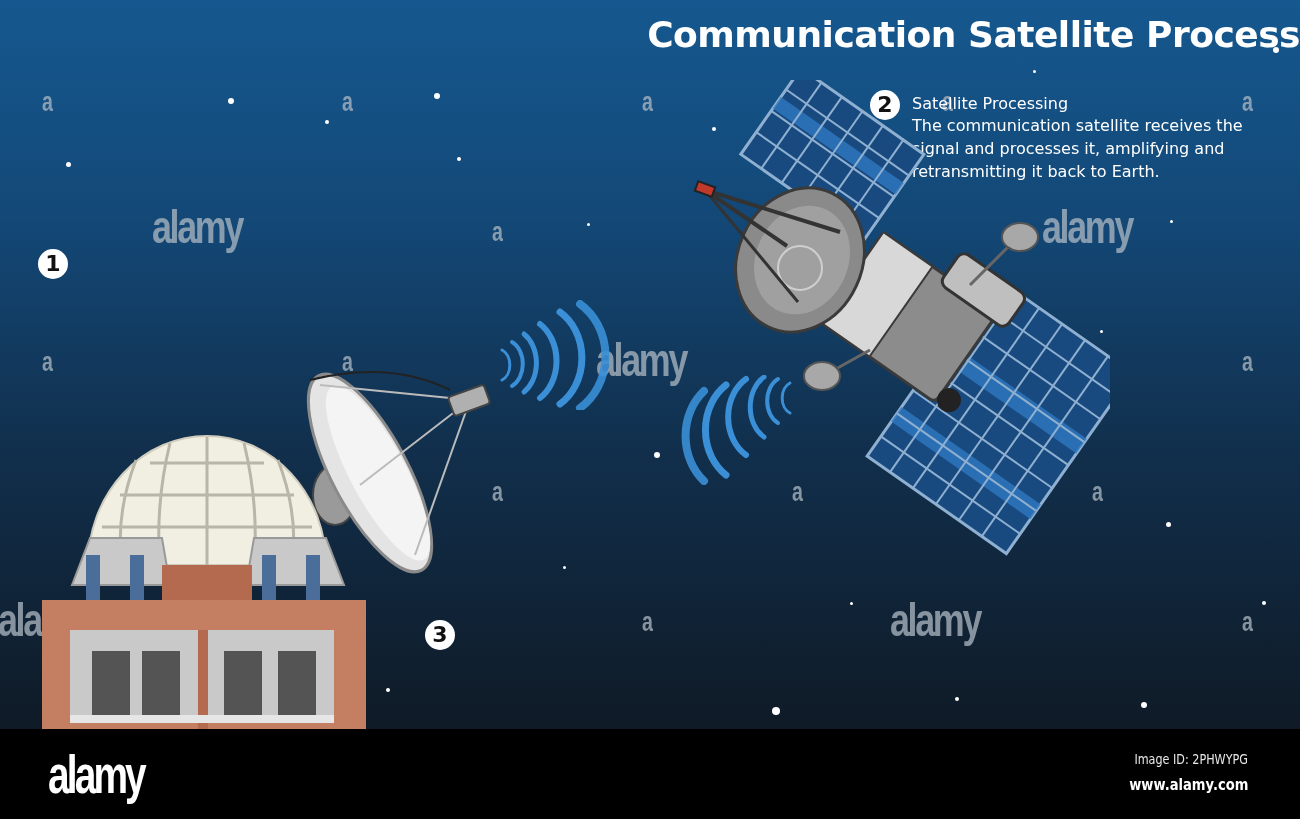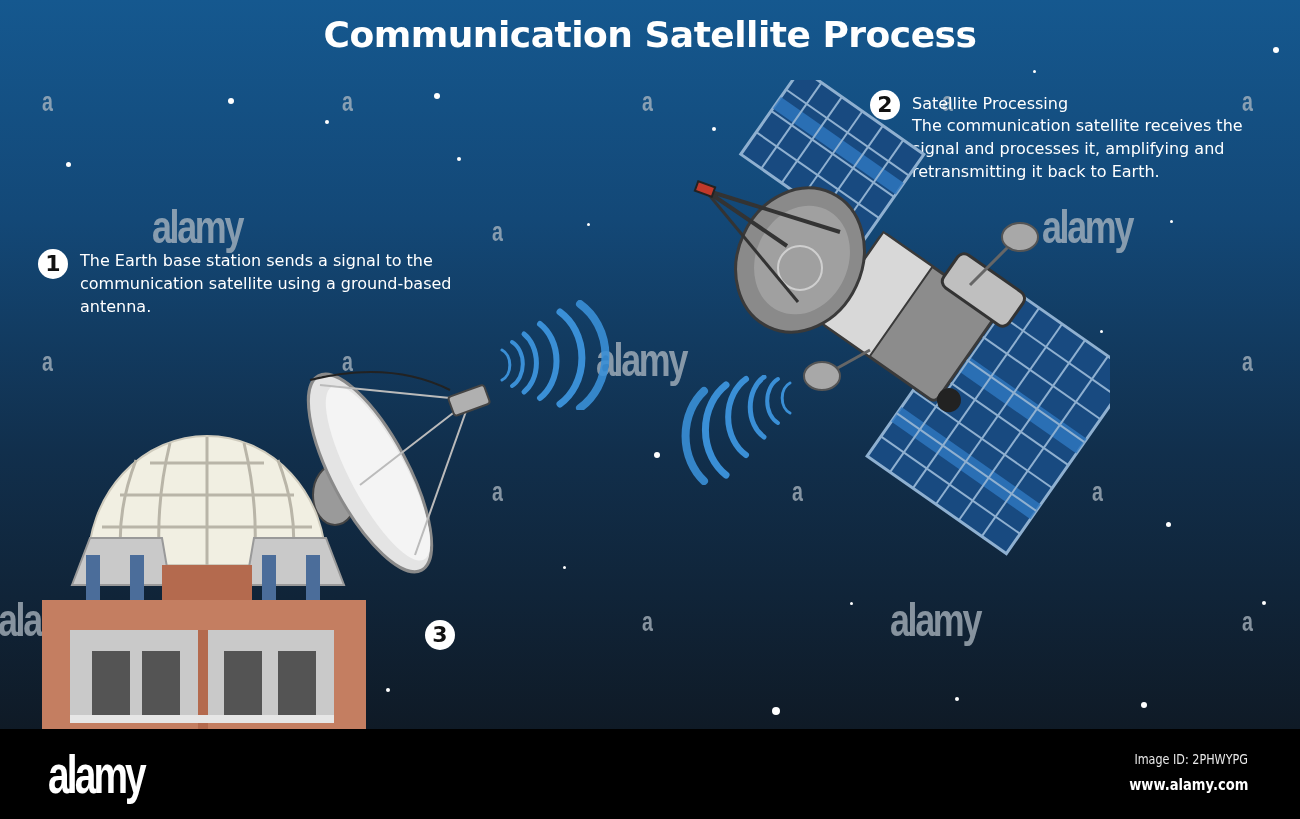--- a/index.html
+++ b/index.html
@@ -1,19 +1,19 @@
 <!DOCTYPE html>
 <html><head>
 <meta charset="utf-8">
 <style>
   html, body { margin:0; padding:0; }
   body { width:1300px; height:819px; overflow:hidden; background:#000; font-family:"DejaVu Sans", sans-serif; }
   .stage { position:relative; width:1300px; height:729px; overflow:hidden;
     background: linear-gradient(180deg, #15588f 0%, #134877 30%, #112f4c 62%, #0f1a26 100%); }
-  .title { position:absolute; left:0; right:0; top:14px; text-align:center; color:#fff;
+  .title { position:absolute; left:0; right:0; top:14px; text-align:right; color:#fff;
     font-family:"DejaVu Sans", sans-serif; font-weight:bold; font-size:36px; letter-spacing:-0.5px; }
   .step { position:absolute; color:#fff; }
   .step .num { position:absolute; left:0; top:0; width:30px; height:30px; border-radius:50%; background:#fff; color:#111;
     font-weight:bold; font-size:22px; text-align:center; line-height:30px; }
   .step .head { margin-left:42px; font-weight:normal; font-size:16px; line-height:20px; padding-top:4px; }
   .step .body { margin-left:42px; font-size:16px; line-height:23px; }
   .wm { position:absolute; color:rgba(175,185,195,0.75); font-family:"Liberation Sans", sans-serif; font-weight:bold; }
   .wm.big { font-size:46px; letter-spacing:-3px; transform:scaleX(0.78); transform-origin:left top; }
   .wm.small { font-size:28px; transform:scaleX(0.7); transform-origin:left top; }
   .star { position:absolute; background:#fff; border-radius:50%; }
@@ -73,21 +73,20 @@
     <div class="wm small" style="left:792px;top:476px">a</div>
     <div class="wm small" style="left:1092px;top:476px">a</div>
     <div class="wm small" style="left:642px;top:606px">a</div>
     <div class="wm small" style="left:1242px;top:606px">a</div>
   </div>
 
   <div class="title">Communication Satellite Process</div>
 
   <div class="step" style="left:38px;top:249px;width:440px">
     <div class="num">1</div>
-    <div class="body" style="width:380px">The Earth base station sends a signal to the communication satellite using a ground-based antenna.</div>
   </div>
 
   <div class="step" style="left:870px;top:90px;width:400px">
     <div class="num">2</div>
     <div class="head">Satellite Processing</div>
     <div class="body" style="width:355px">The communication satellite receives the signal and processes it, amplifying and retransmitting it back to Earth.</div>
   </div>
 
   <div class="step" style="left:425px;top:620px;width:440px">
     <div class="num">3</div>

